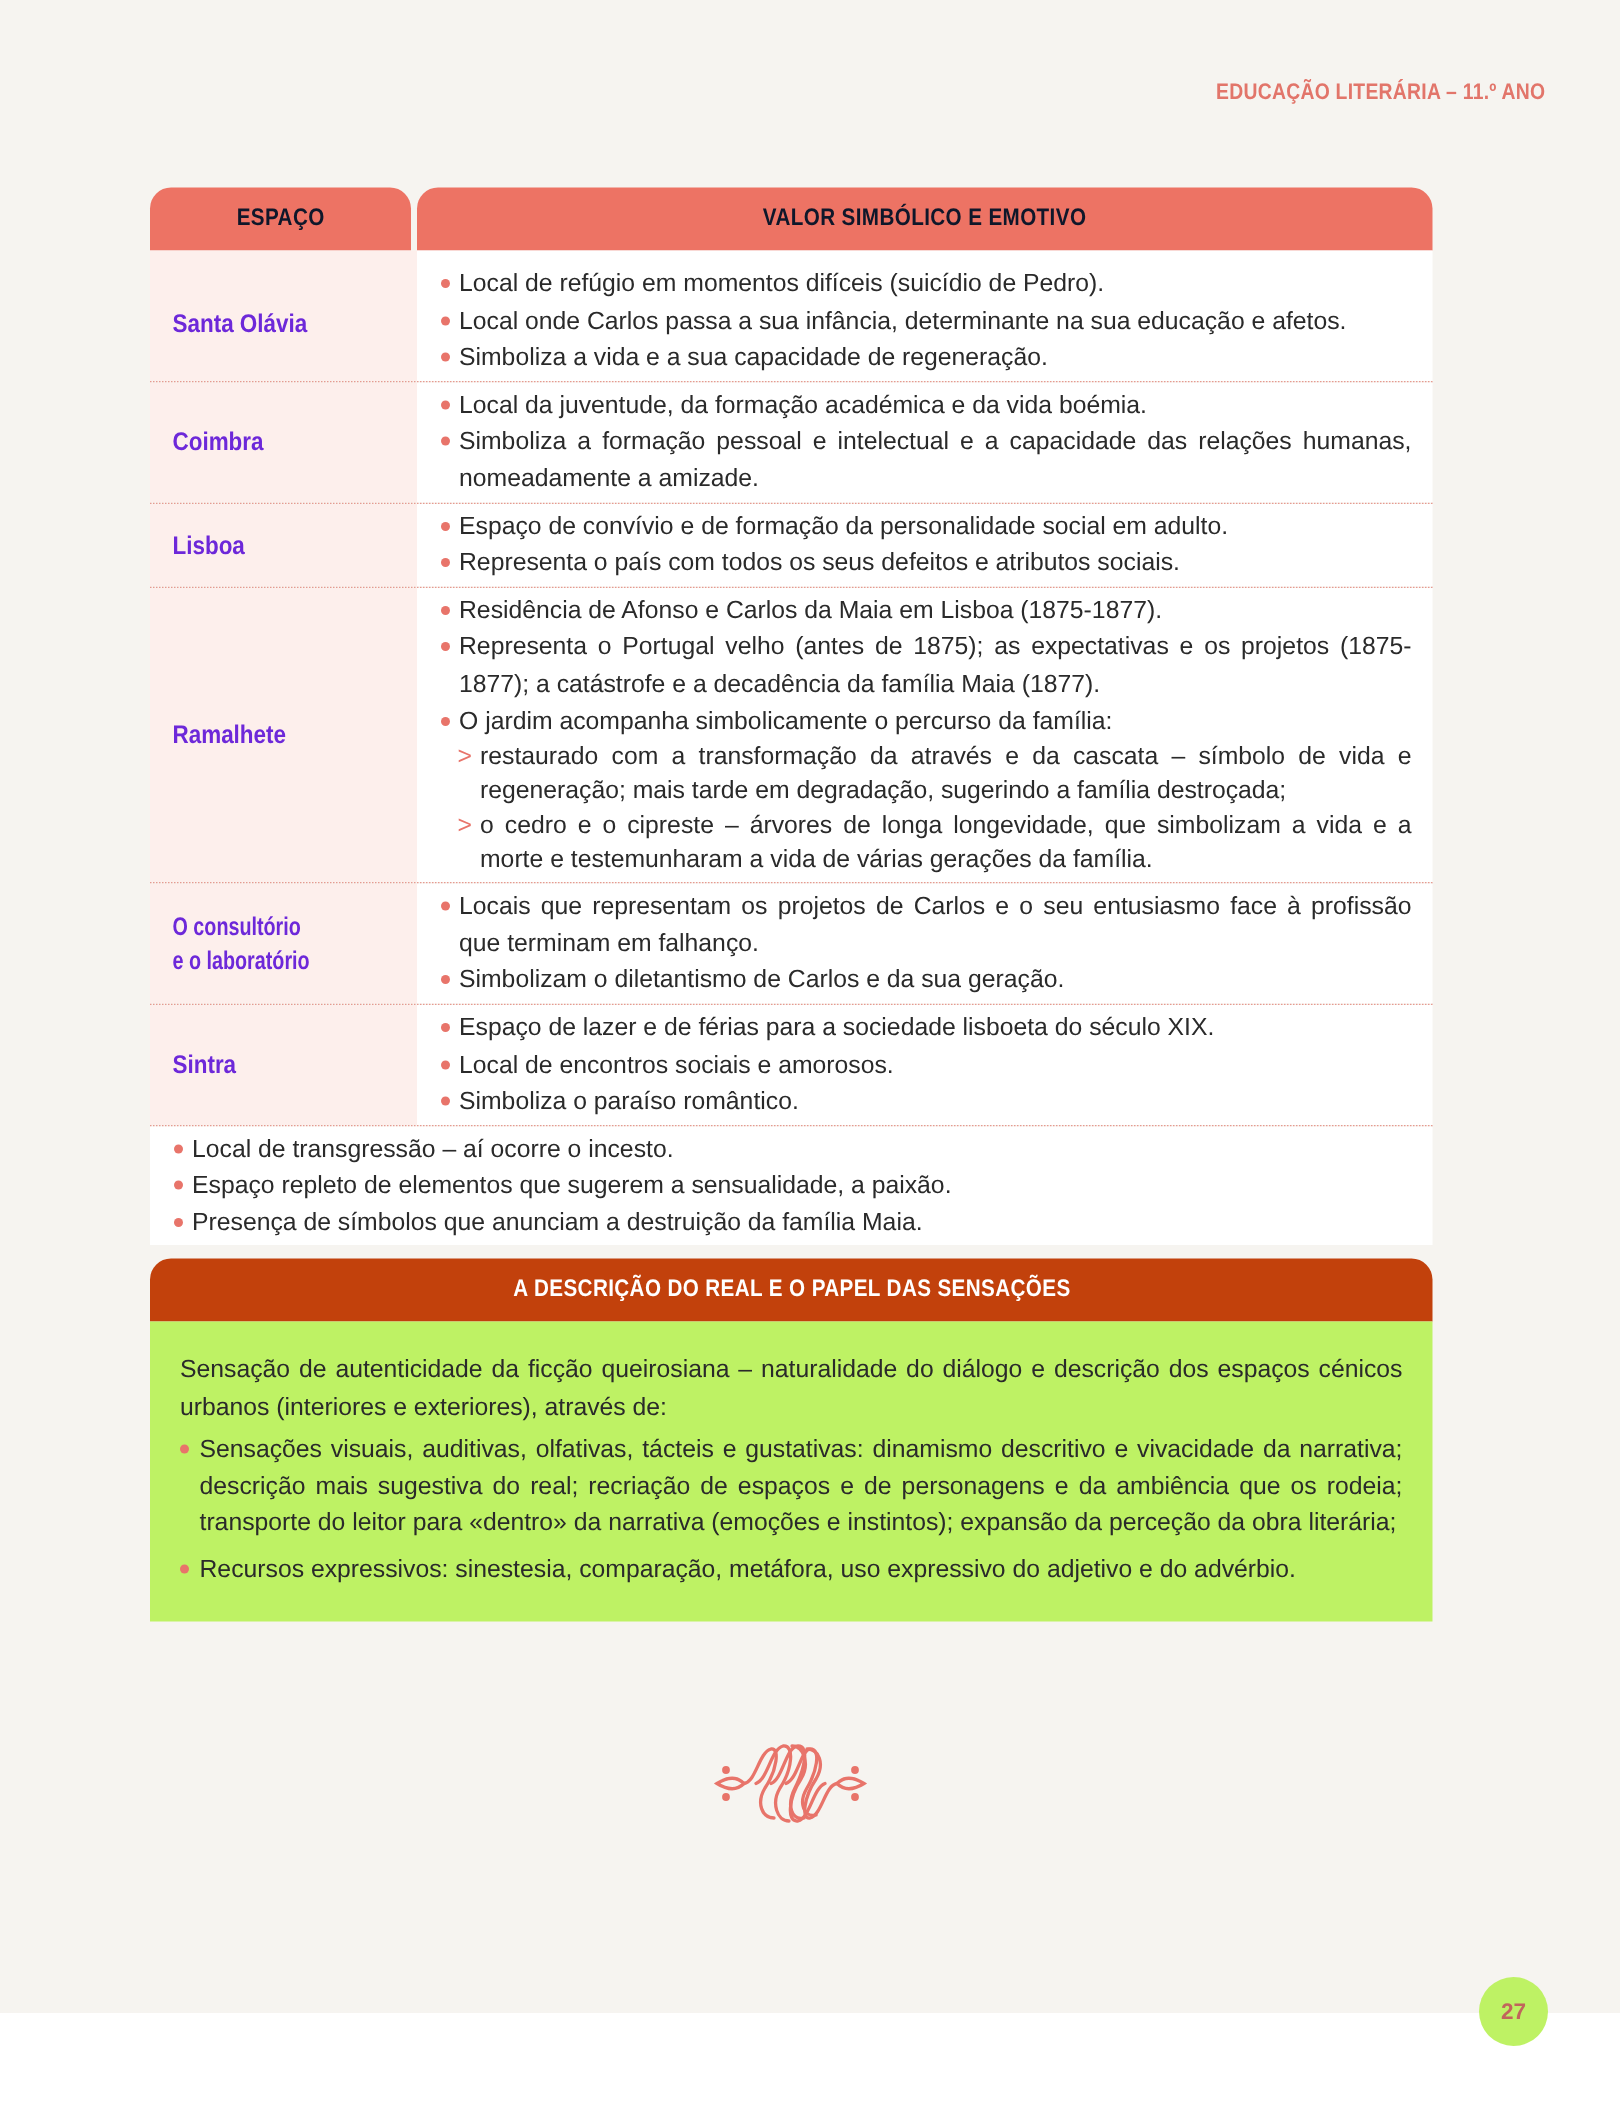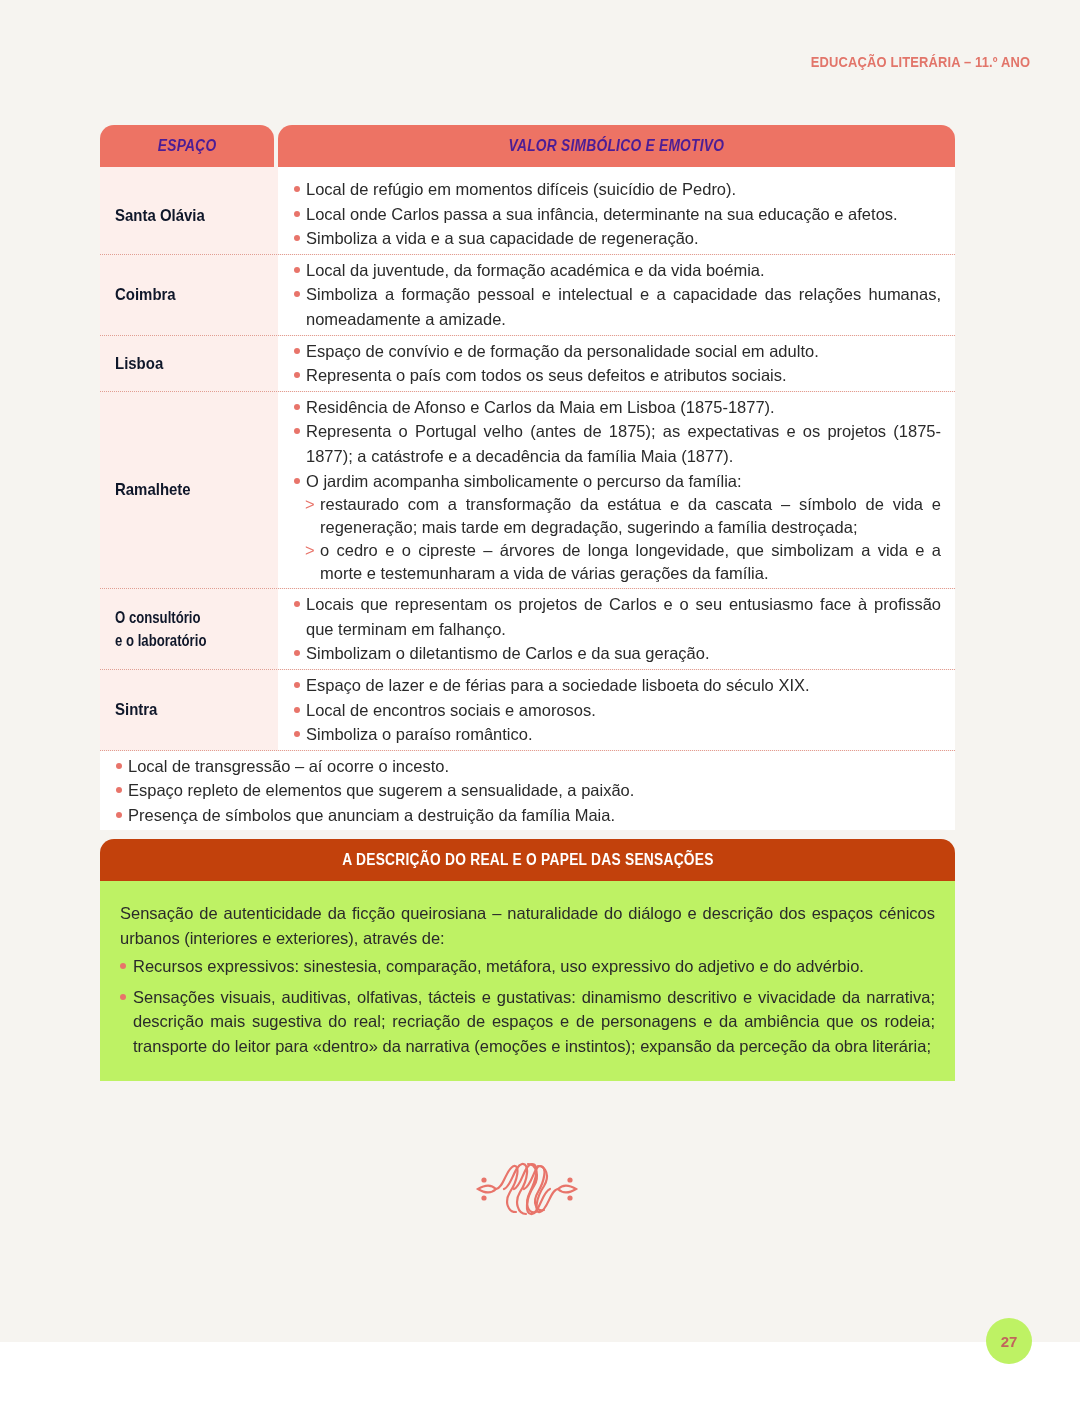--- a/index.html
+++ b/index.html
@@ -28,48 +28,47 @@
     left: 100px;
     top: 125px;
     width: 855px;
   }
   .thead {
     display: flex;
     height: 42px;
   }
   .th {
     background: #ed7364;
-    color: #4c1d95;
+    color: #0f172a;
     font-weight: bold;
     font-size: 16px;
     display: flex;
     align-items: center;
     justify-content: center;
     border-radius: 14px 14px 0 0;
     letter-spacing: 0.3px;
-    font-style: italic;
   }
   .th span { display: inline-block; transform: scaleX(0.86); }
   .th-left { width: 174px; }
   .th-right { flex: 1; margin-left: 4px; justify-content: center; }
   .trow {
     display: flex;
     border-bottom: 1.5px dotted #e69a90;
   }
   .trow:last-child { border-bottom: none; }
   .td-left {
     width: 178px;
     background: #fdefec;
     display: flex;
     align-items: center;
     padding-left: 15px;
     font-weight: bold;
     font-size: 17px;
     line-height: 23px;
-    color: #0f172a;
+    color: #6d28d9;
   }
   .td-left span { display: inline-block; transform: scaleX(0.88); transform-origin: left center; }
   .td-right {
     flex: 1;
     background: #ffffff;
     padding: 3px 14px 3px 14px;
   }
   .first-row .td-left, .first-row .td-right { padding-top: 10px; }
   .li {
     position: relative;
@@ -230,21 +229,21 @@
   <div class="trow">
     <div class="td-left">
         <span>Ramalhete</span>
       </div>
     <div class="td-right">
       <div class="li">Residência de Afonso e Carlos da Maia em Lisboa (1875-1877).</div>
       <div class="li">Representa o Portugal velho (antes de 1875); as expectativas e os projetos (1875-1877); a catástrofe e a decadência da família Maia (1877).</div>
       <div class="li">O jardim acompanha simbolicamente o percurso da família:</div>
       <div class="sub">
         <span class="marker">&gt;</span>
-        <span>restaurado com a transformação da estátua e da cascata – símbolo de vida e regeneração; mais tarde em degradação, sugerindo a família destroçada;</span>
+        <span>restaurado com a transformação da através e da cascata – símbolo de vida e regeneração; mais tarde em degradação, sugerindo a família destroçada;</span>
       </div>
       <div class="sub">
         <span class="marker">&gt;</span>
         <span>o cedro e o cipreste – árvores de longa longevidade, que simbolizam a vida e a morte e testemunharam a vida de várias gerações da família.</span>
       </div>
     </div>
   </div>
 
   <div class="trow">
     <div class="td-left">
@@ -278,22 +277,22 @@
     </div>
   </div>
 </div>
 
 <div class="section2">
   <div class="s2-head">
       <span>A DESCRIÇÃO DO REAL E O PAPEL DAS SENSAÇÕES</span>
     </div>
   <div class="s2-body">
     <p class="s2-intro">Sensação de autenticidade da ficção queirosiana – naturalidade do diálogo e descrição dos espaços cénicos urbanos (interiores e exteriores), através de:</p>
+    <div class="s2-li">Sensações visuais, auditivas, olfativas, tácteis e gustativas: dinamismo descritivo e vivacidade da narrativa; descrição mais sugestiva do real; recriação de espaços e de personagens e da ambiência que os rodeia; transporte do leitor para «dentro» da narrativa (emoções e instintos); expansão da perceção da obra literária;</div>
     <div class="s2-li">Recursos expressivos: sinestesia, comparação, metáfora, uso expressivo do adjetivo e do advérbio.</div>
-    <div class="s2-li">Sensações visuais, auditivas, olfativas, tácteis e gustativas: dinamismo descritivo e vivacidade da narrativa; descrição mais sugestiva do real; recriação de espaços e de personagens e da ambiência que os rodeia; transporte do leitor para «dentro» da narrativa (emoções e instintos); expansão da perceção da obra literária;</div>
   </div>
 </div>
 
 <div class="ornament">
   <svg width="106" height="62" viewBox="0 0 106 62" fill="none" stroke="#e8746a" stroke-width="2.2" stroke-linecap="round">
     <circle cx="10" cy="22" r="2.6" fill="#e8746a" stroke="none"></circle>
     <circle cx="10" cy="40" r="2.6" fill="#e8746a" stroke="none"></circle>
     <circle cx="96" cy="22" r="2.6" fill="#e8746a" stroke="none"></circle>
     <circle cx="96" cy="40" r="2.6" fill="#e8746a" stroke="none"></circle>
     <path d="M4 31 C12 26, 18 27, 22 31 C18 35, 12 36, 4 31 Z"></path>

